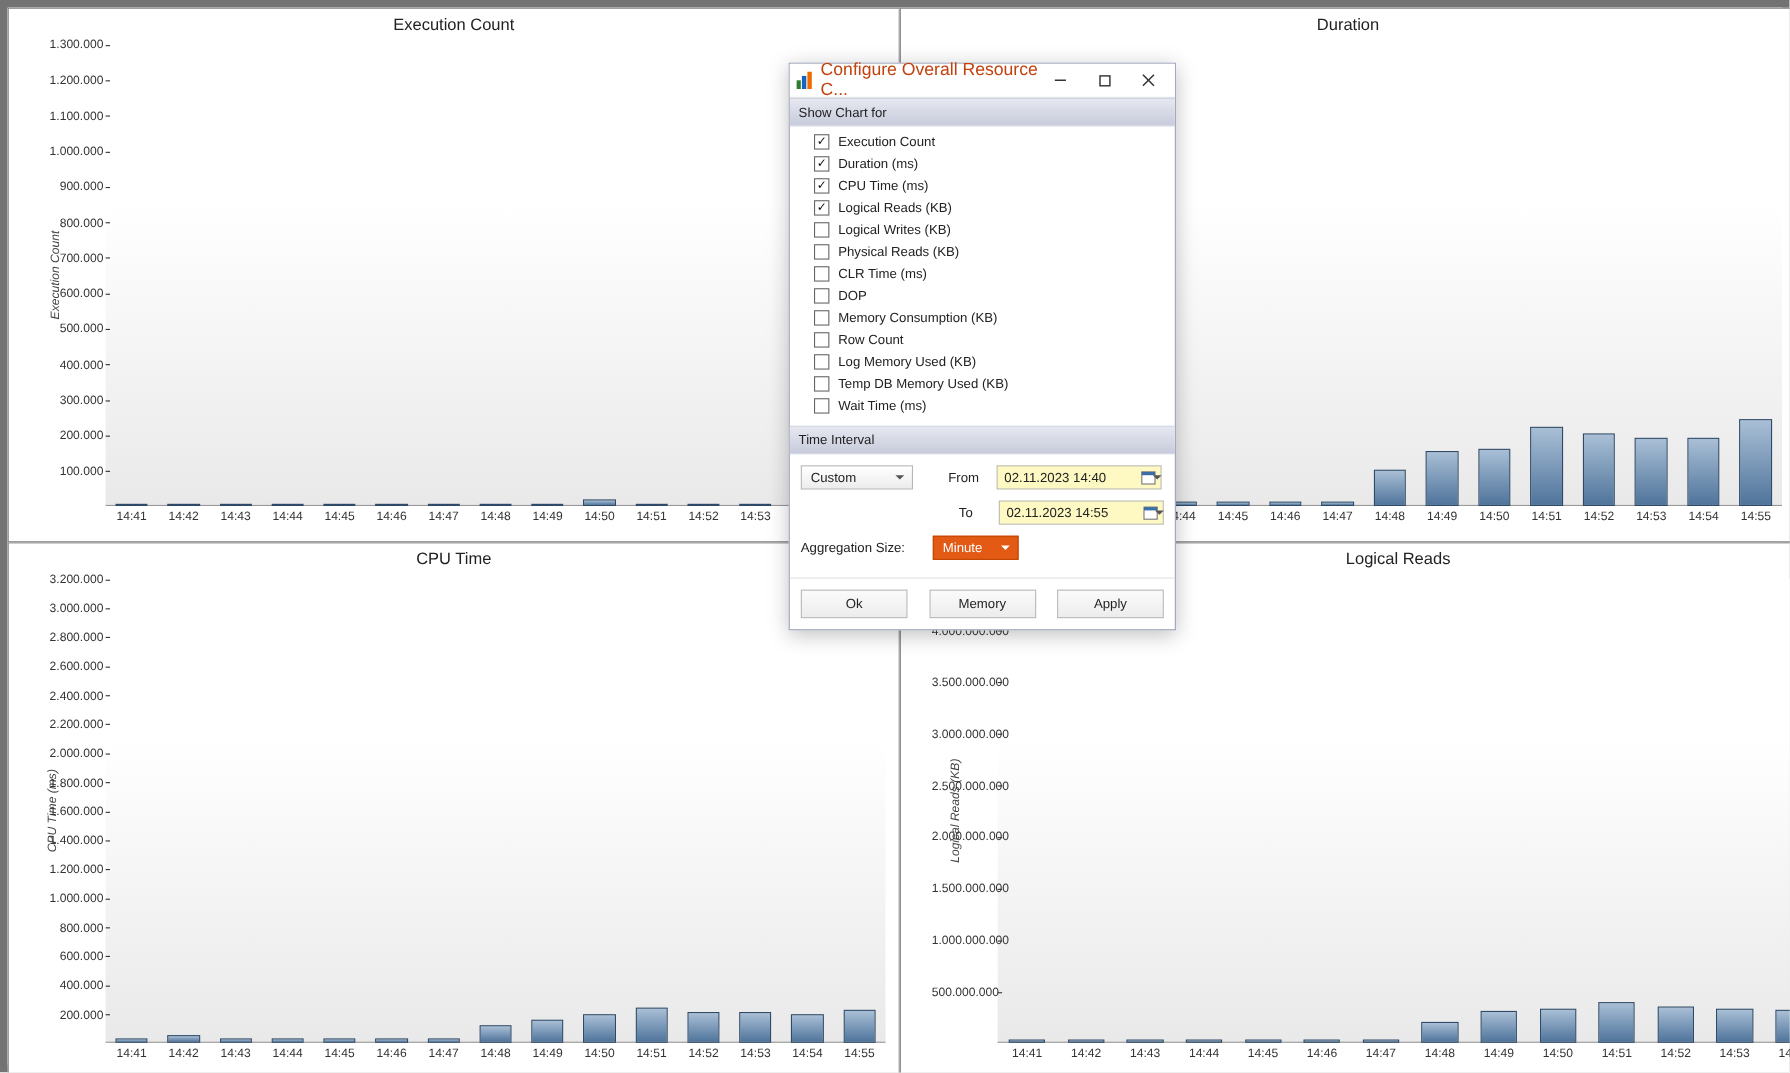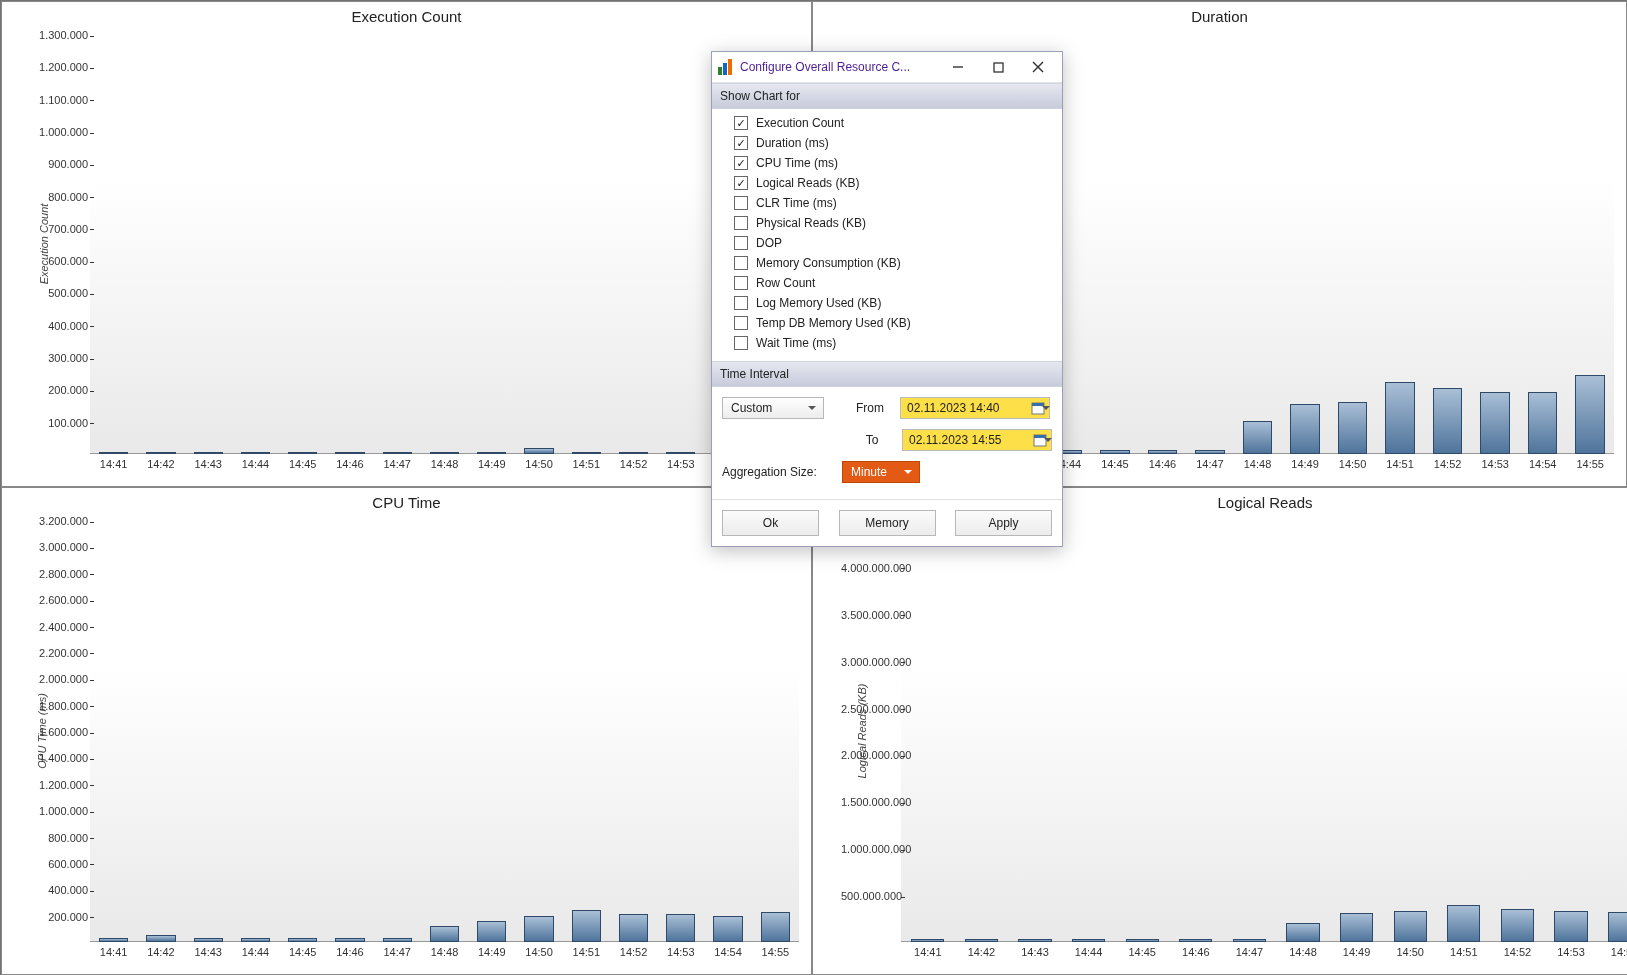--- a/index.html
+++ b/index.html
@@ -1,16 +1,16 @@
 <!DOCTYPE html>
 <html><head>
 <meta charset="utf-8">
 <style>
 html,body{margin:0;padding:0;font-family:"Segoe UI",Arial,sans-serif;font-size:12px;color:#222;background:#fff}
-.root{width:1627px;height:975px;position:relative;border:1px solid #737373;box-sizing:border-box}
+.root{width:1627px;height:975px;position:relative;border:7px solid #737373;box-sizing:border-box}
 .quad{position:absolute;box-sizing:border-box;border:1px solid #888;background:#fff}
 .q-tl{left:0;top:0;width:811px;height:486px}
 .q-tr{left:811px;top:0;width:815px;height:486px}
 .q-bl{left:0;top:486px;width:811px;height:488px}
 .q-br{left:811px;top:486px;width:906px;height:488px}
 .chart-title{text-align:center;font-size:15px;padding:6px 0 2px}
 .chart-body{position:absolute;left:28px;right:6px;top:32px;bottom:32px}
 .ylabel{position:absolute;left:2px;top:50%;transform:translateY(-50%) rotate(-90deg);transform-origin:center;font-size:11px;font-style:italic;color:#444;white-space:nowrap}
 .plot{position:absolute;left:60px;right:6px;top:0;bottom:0;background:linear-gradient(#fff 0%,#fff 35%,#e9e9e9 100%)}
 .ytick{position:absolute;left:0;font-size:11px;color:#333;text-align:right}
@@ -20,34 +20,34 @@
 .xinner{position:absolute;left:60px;right:6px;top:0;bottom:0}
 .xtick{position:absolute;top:0;font-size:11px;color:#333;transform:translateX(-50%)}
 .bar{position:absolute;bottom:0;background:linear-gradient(#a9bfd6,#4f749b);border:1px solid #2e4a68;box-sizing:border-box}
 .baseline{position:absolute;left:0;right:0;bottom:0;border-top:1px solid #999}
 
 
 .dlg{position:absolute;left:710px;top:50px;width:350px;background:#fff;border:1px solid #9aa0b8;box-shadow:0 4px 18px rgba(0,0,0,.25);z-index:10}
 .dlg-title{display:flex;align-items:center;height:30px;padding:0 4px 0 6px;background:#fff;border-bottom:1px solid #e4e4e4}
 .dlg-icon{width:16px;height:16px;margin-right:6px;display:inline-block}
 .dlg-icon svg{display:block}
-.dlg-tt{flex:1;font-size:12px;color:#4c1d95}
+.dlg-tt{flex:1;font-size:16px;color:#c2410c}
 .dlg-btn{width:40px;height:26px;display:flex;align-items:center;justify-content:center;color:#333}
 .section-h{background:linear-gradient(#e6e8f0,#c7cbdb);padding:5px 8px;font-size:12px;color:#222;border-top:1px solid #cfd3e0;border-bottom:1px solid #cfd3e0}
 .cb-list{padding:4px 8px 8px}
 .cb-row{display:flex;align-items:center;padding:3px 0 3px 14px}
 .cb{width:14px;height:14px;border:1px solid #666;margin-right:8px;display:inline-flex;align-items:center;justify-content:center;background:#fff;box-sizing:border-box}
 .cb.checked::after{content:"✓";font-size:11px;line-height:11px;color:#111}
 .time-grid{padding:10px 10px 6px}
 .tg-row{display:flex;align-items:center;margin-bottom:10px}
 .sel{border:1px solid #b7b7b7;padding:3px 22px 3px 8px;background:linear-gradient(#fff,#ececec);position:relative;min-width:70px}
 .sel::after{content:"";position:absolute;right:7px;top:50%;margin-top:-2px;border:4px solid transparent;border-top-color:#555}
 .sel.orange{background:#e25a14;color:#fff;border-color:#c04500;min-width:46px}
 .sel.orange::after{border-top-color:#fff}
-.fld{border:1px solid #bcbcbc;padding:3px 22px 3px 6px;position:relative;min-width:120px;background:#fde047}
+.fld{border:1px solid #bcbcbc;padding:3px 22px 3px 6px;position:relative;min-width:120px;background:#fef9c3}
 .fld .cal{position:absolute;right:4px;top:3px;width:14px;height:14px}
 .fld .cal svg{display:block}
 .fld .dd{position:absolute;right:-1px;top:50%;margin-top:-2px;border:4px solid transparent;border-top-color:#555}
 .lbl-r{width:40px;text-align:center;margin:0 10px}
 .radio{display:inline-flex;align-items:center;margin-right:16px}
 .radio .r{width:12px;height:12px;border:1px solid #666;border-radius:50%;margin-right:5px;display:inline-flex;align-items:center;justify-content:center;background:#fff}
 .radio.sel .r::after{content:"";width:6px;height:6px;background:#333;border-radius:50%}
 .btnbar{display:flex;justify-content:space-between;padding:10px;border-top:1px solid #e0e0e0}
 .btn{border:1px solid #b7b7b7;background:linear-gradient(#fbfbfb,#ececec);padding:5px 0;text-align:center;width:95px}
 </style>
@@ -328,25 +328,29 @@
         <div class="cb-row">
           <span class="cb checked"></span>
           <span>CPU Time (ms)</span>
         </div>
         <div class="cb-row">
           <span class="cb checked"></span>
           <span>Logical Reads (KB)</span>
         </div>
         <div class="cb-row">
           <span class="cb"></span>
+          <span>Logical Writes (KB)</span>
+        </div>
+        <div class="cb-row">
+          <span class="cb"></span>
+          <span>Physical Reads (KB)</span>
+        </div>
+        <div class="cb-row">
+          <span class="cb"></span>
           <span>CLR Time (ms)</span>
-        </div>
-        <div class="cb-row">
-          <span class="cb"></span>
-          <span>Physical Reads (KB)</span>
         </div>
         <div class="cb-row">
           <span class="cb"></span>
           <span>DOP</span>
         </div>
         <div class="cb-row">
           <span class="cb"></span>
           <span>Memory Consumption (KB)</span>
         </div>
         <div class="cb-row">

